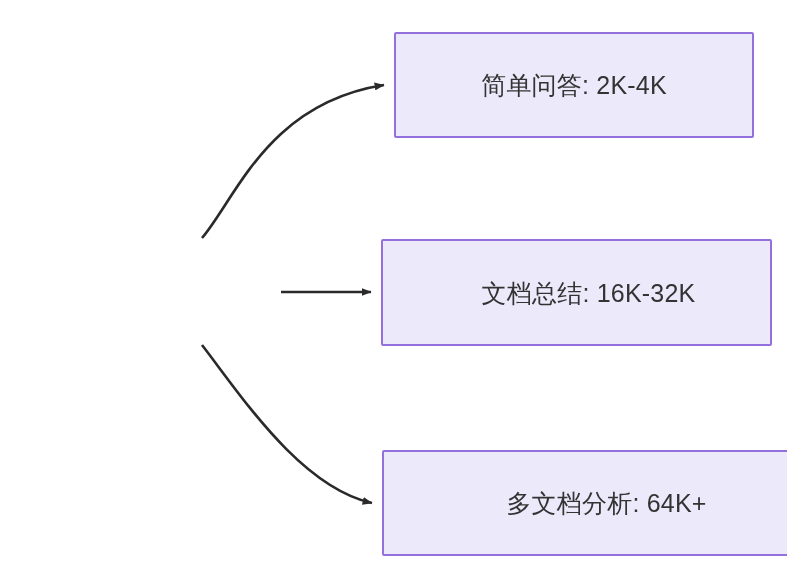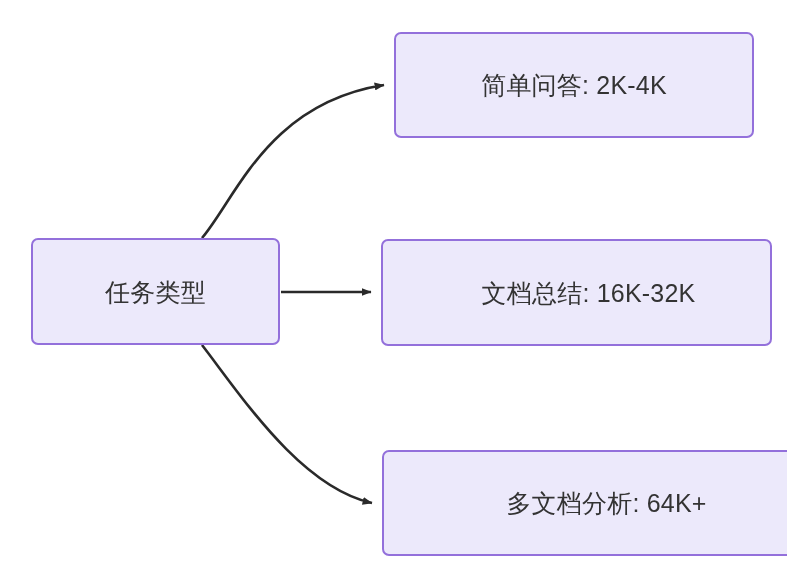--- a/index.html
+++ b/index.html
@@ -24,21 +24,21 @@
     top: 0;
     width: 787px;
     height: 572px;
     pointer-events: none;
   }
   .node {
     position: absolute;
     box-sizing: border-box;
     background: #ece9fb;
     border: 2.5px solid #9370db;
-    border-radius: 7px;
+    border-radius: 2px;
     display: flex;
     align-items: center;
     justify-content: center;
   }
   .node-label {
     color: #333333;
     font-size: 25px;
     line-height: 1.2;
     letter-spacing: 0.2px;
     white-space: nowrap;
@@ -82,23 +82,20 @@
       </marker>
     </defs>
 
     <path d="M 202 238 C 236 198, 268 103, 384 85" fill="none" stroke="#2a2a2a" stroke-width="2.6" marker-end="url(#arrowhead)"></path>
 
     <path d="M 281 292 L 371 292" fill="none" stroke="#2a2a2a" stroke-width="2.6" marker-end="url(#arrowhead)"></path>
 
     <path d="M 202 345 C 240 394, 300 487, 372 503" fill="none" stroke="#2a2a2a" stroke-width="2.6" marker-end="url(#arrowhead)"></path>
   </svg>
 
-  <div class="node" id="node-source">
-    <span class="node-label">任务类型</span>
-  </div>
 
   <div class="node" id="node-target-0">
     <span class="node-label">简单问答: 2K-4K</span>
   </div>
 
   <div class="node" id="node-target-1">
     <span class="node-label">文档总结: 16K-32K</span>
   </div>
 
   <div class="node" id="node-target-2">

